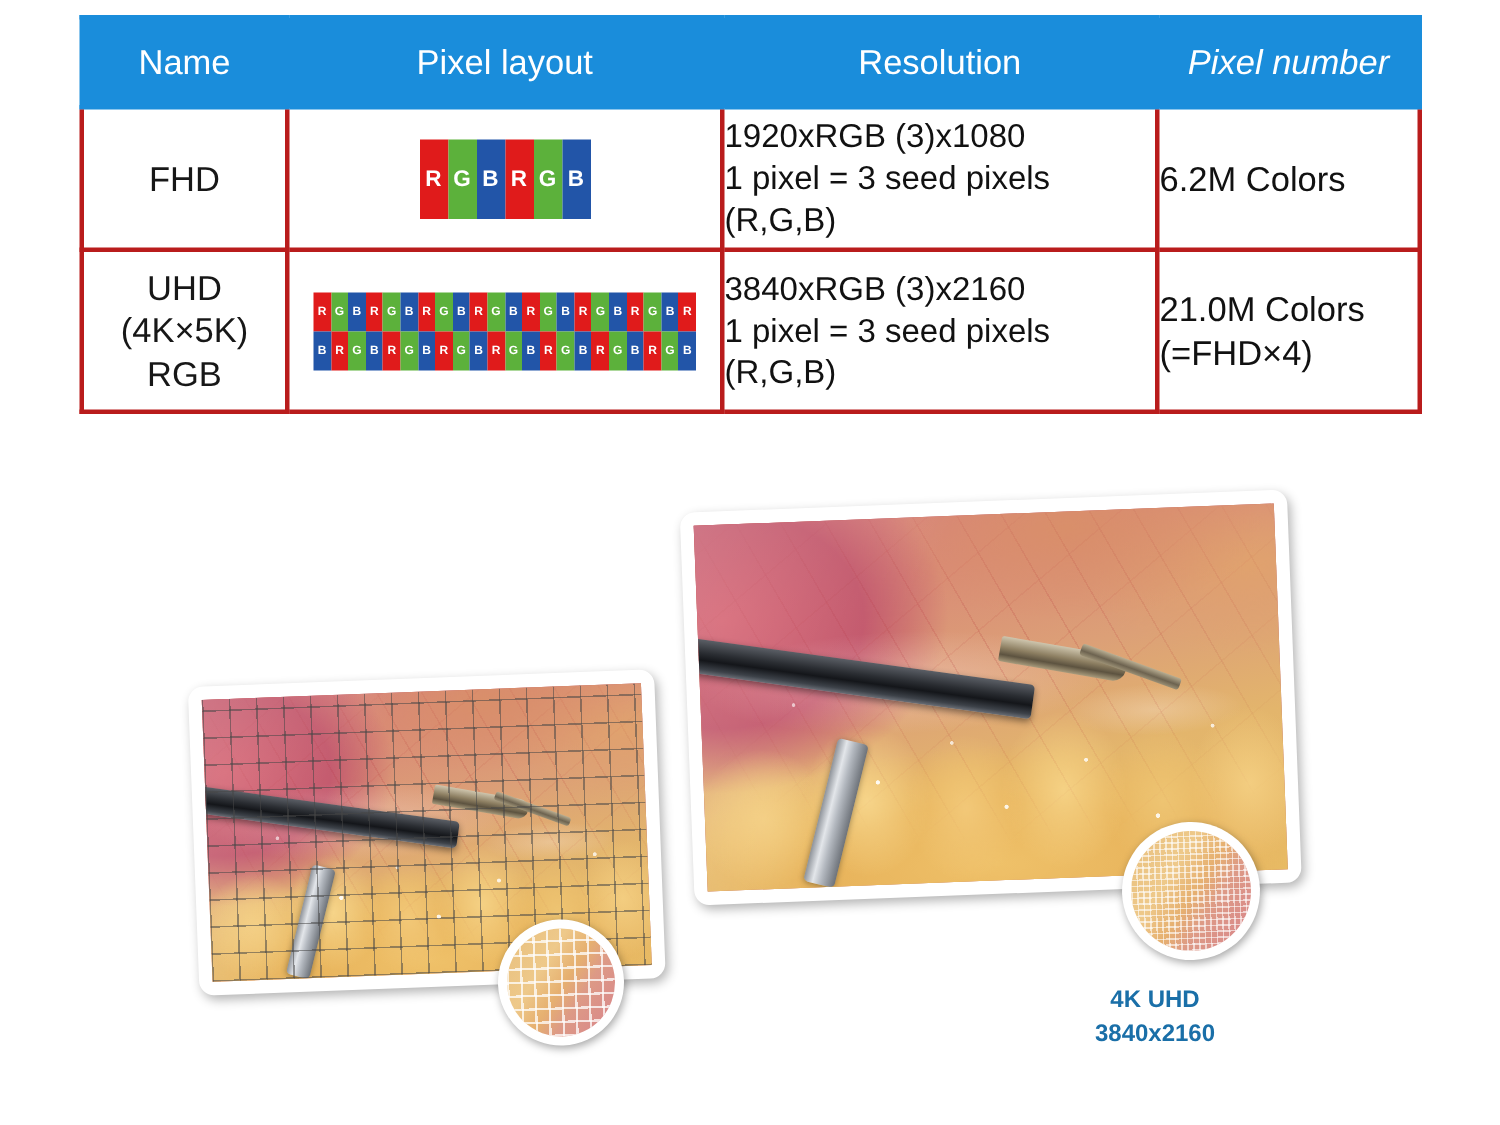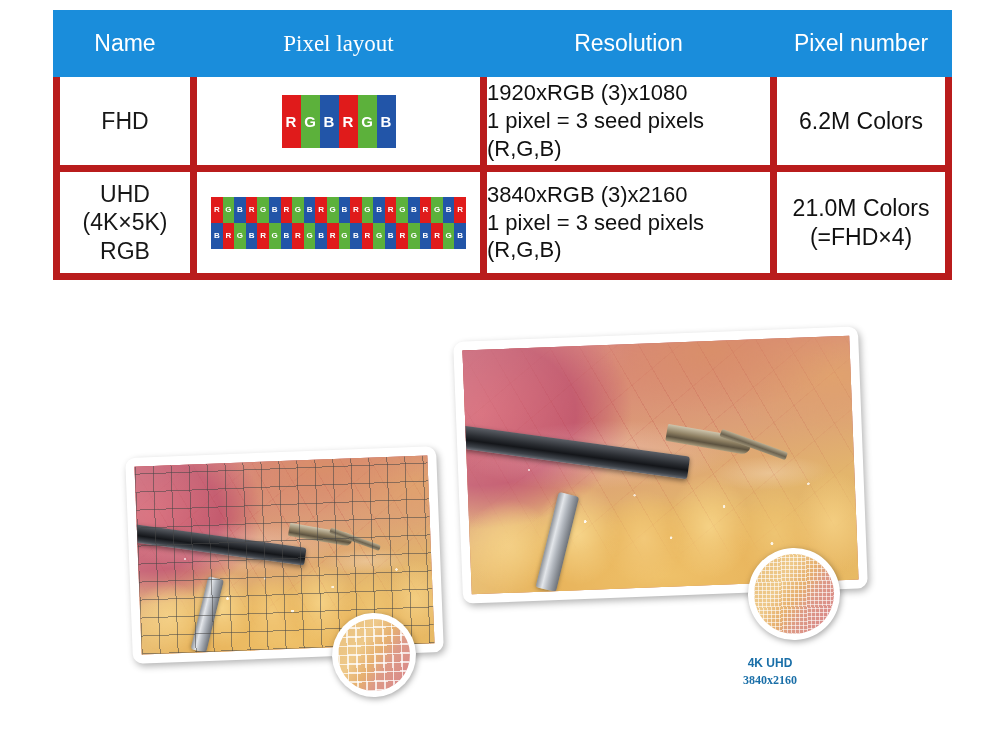--- a/index.html
+++ b/index.html
@@ -14,38 +14,38 @@
 
   
   #spec-table {
     position: absolute;
     left: 53px; top: 10px;
     width: 892px;
     border-collapse: collapse;
     table-layout: fixed;
   }
   #spec-table td, #spec-table th {
-    border: 7px solid #b91c1c;
+    border: 3px solid #b91c1c;
     padding: 0;
     vertical-align: middle;
     margin-left: 48px;
   }
   #spec-table thead th {
     background: #1a8ddb;
     border-color: #1a8ddb;
     color: #ffffff;
     font-weight: 400;
     font-size: 23px;
     height: 60px;
     text-align: center;
   }
   .col-name   { width: 137px; }
-  .col-layout { width: 290px; font-family: Liberation Serif, serif; }
+  .col-layout { width: 290px; }
   .col-res    { width: 290px; }
-  .col-num    { width: 175px; }
+  .col-num    { width: 175px; font-style: italic; }
 
   .cell-name {
     text-align: center;
     font-size: 23px;
     color: #171717;
     line-height: 1.22;
   }
   .cell-name .sub { display: block; }
   .cell-text {
     font-size: 22px;
@@ -53,21 +53,21 @@
     line-height: 1.26;
     padding: 8px 0 8px 16px;
     text-align: left;
     white-space: pre-line;
   }
   .cell-num {
     font-size: 23px;
     color: #111;
     line-height: 1.26;
     padding: 8px 0 8px 14px;
-    text-align: center;
+    text-align: left;
     white-space: pre-line;
   }
   .row-fhd td { height: 95px; }
   .row-uhd td { height: 108px; }
 
   
   .layout-cell { text-align: center; }
   .stripe-wrap { display: inline-block; line-height: 0; }
 
   .stripe-row { display: flex; line-height: 0; }
@@ -244,23 +244,23 @@
     text-align: center;
     font-weight: 700;
     line-height: 1.45;
   }
   #caption-fhd {
     left: 238px; top: 672px; width: 180px;
     color: #141414; font-size: 17px;
   }
   #caption-uhd {
     left: 680px; top: 655px; width: 180px;
-    color: #1a6fa8; font-size: 12px;
-  }
-  .caption .line2 { display:block;font-family:Liberation Serif, serif; }
+    color: #1a6fa8; font-size: 16px;
+  }
+  .caption .line2 { display:block; }
 </style>
 </head>
 <body>
 
 <div id="canvas">
 
   <table id="spec-table">
     <thead>
       <tr>
         <th class="col-name">Name</th>

